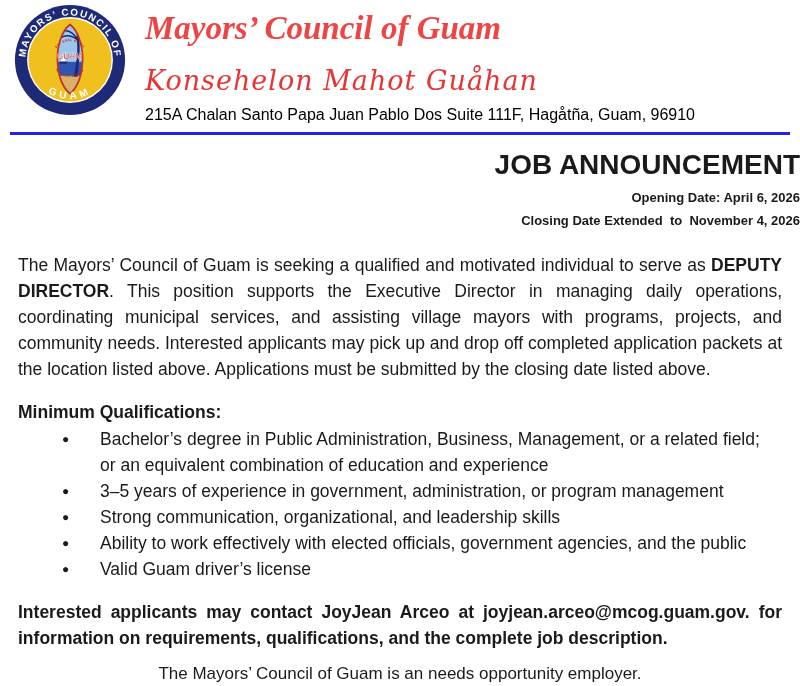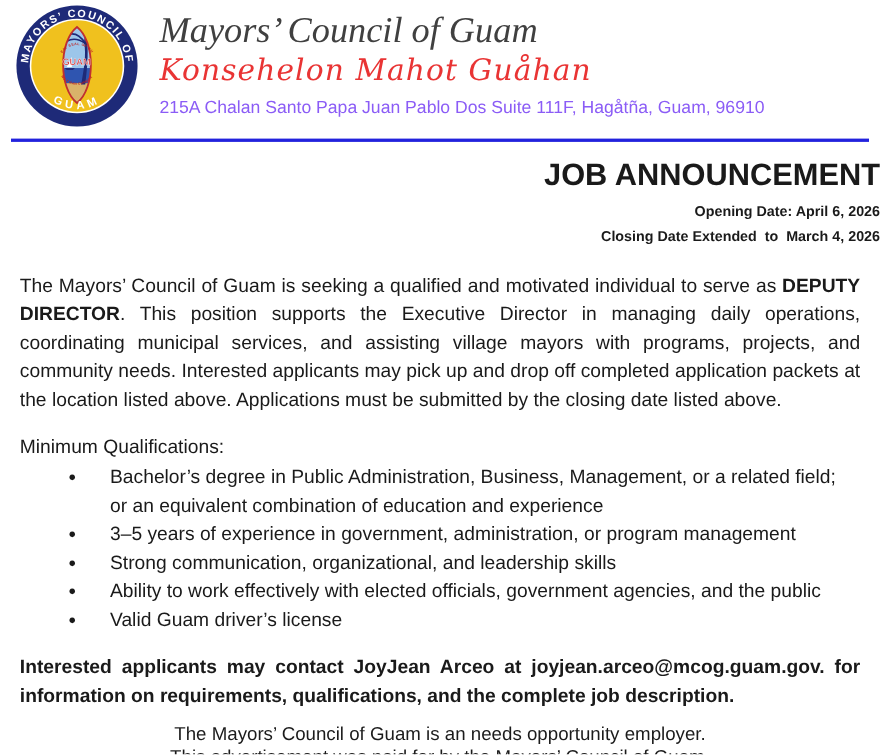--- a/index.html
+++ b/index.html
@@ -17,38 +17,38 @@
   .header { position: relative; padding: 6px 0 0 0; min-height: 112px; }
   .logo {
     position: absolute;
     left: 14px; top: 4px;
     width: 112px; height: 112px;
   }
   .header-text { margin-left: 145px; padding-top: 4px; }
   .org-name {
     font-family: "Liberation Serif", serif;
     font-style: italic;
-    font-weight: normal;
+    font-weight: bold;
     font-size: 33px;
     line-height: 36px;
-    color: #404040;
+    color: #ef4444;
   }
   .org-chamorro {
     font-family: "DejaVu Serif", serif;
     font-style: italic;
     font-size: 27px;
     line-height: 33px;
     color: #e93434;
     letter-spacing: 1px;
-    margin-top: 2px;
+    margin-top: 18px;
   }
   .address {
     font-size: 16px;
     line-height: 18px;
-    color: #8b5cf6;
+    color: #000000;
     margin-top: 9px;
   }
   .rule {
     border: none;
     border-top: 3px solid #2222dd;
     margin: 8px 10px 0 10px;
   }
 
   
   .announce { text-align: right; margin-top: 14px; }
@@ -67,21 +67,21 @@
   .date-line.first { margin-top: 5px; }
 
   
   .body-text { font-size: 17.5px; line-height: 26px; }
   .intro {
     margin: 20px 18px 0 18px;
     text-align: justify;
   }
   .qual-heading {
     margin: 17px 18px 0 18px;
-    font-weight: normal;
+    font-weight: bold;
   }
   .bullets { margin-top: 1px; }
   .bullet-row {
     display: flex;
     align-items: flex-start;
     padding-left: 62px;
     padding-right: 26px;
   }
   .bullet-glyph {
     flex: none;
@@ -169,21 +169,21 @@
       <div class="org-chamorro">Konsehelon Mahot Guåhan</div>
       <div class="address">215A Chalan Santo Papa Juan Pablo Dos Suite 111F, Hagåtña, Guam, 96910</div>
     </div>
   </div>
 
   <hr class="rule">
 
   <div class="announce">
     <h1 class="announce-title">JOB ANNOUNCEMENT</h1>
     <div class="date-line first">Opening Date: April 6, 2026</div>
-    <div class="date-line">Closing Date Extended  to  March 4, 2026</div>
+    <div class="date-line">Closing Date Extended  to  November 4, 2026</div>
   </div>
 
   <p class="intro body-text"><span>The Mayors’ Council of Guam is seeking a qualified and motivated individual to serve as </span><b>DEPUTY DIRECTOR</b><span>. This position supports the Executive Director in managing daily operations, coordinating municipal services, and assisting village mayors with programs, projects, and community needs. Interested applicants may pick up and drop off completed application packets at the location listed above. Applications must be submitted by the closing date listed above.</span></p>
 
   <div class="qual-heading body-text">Minimum Qualifications:</div>
 
   <div class="bullets body-text">
     <div class="bullet-row">
       <span class="bullet-glyph">●</span>
       <span class="bullet-text">Bachelor’s degree in Public Administration, Business, Management, or a related field; or an equivalent combination of education and experience</span>

